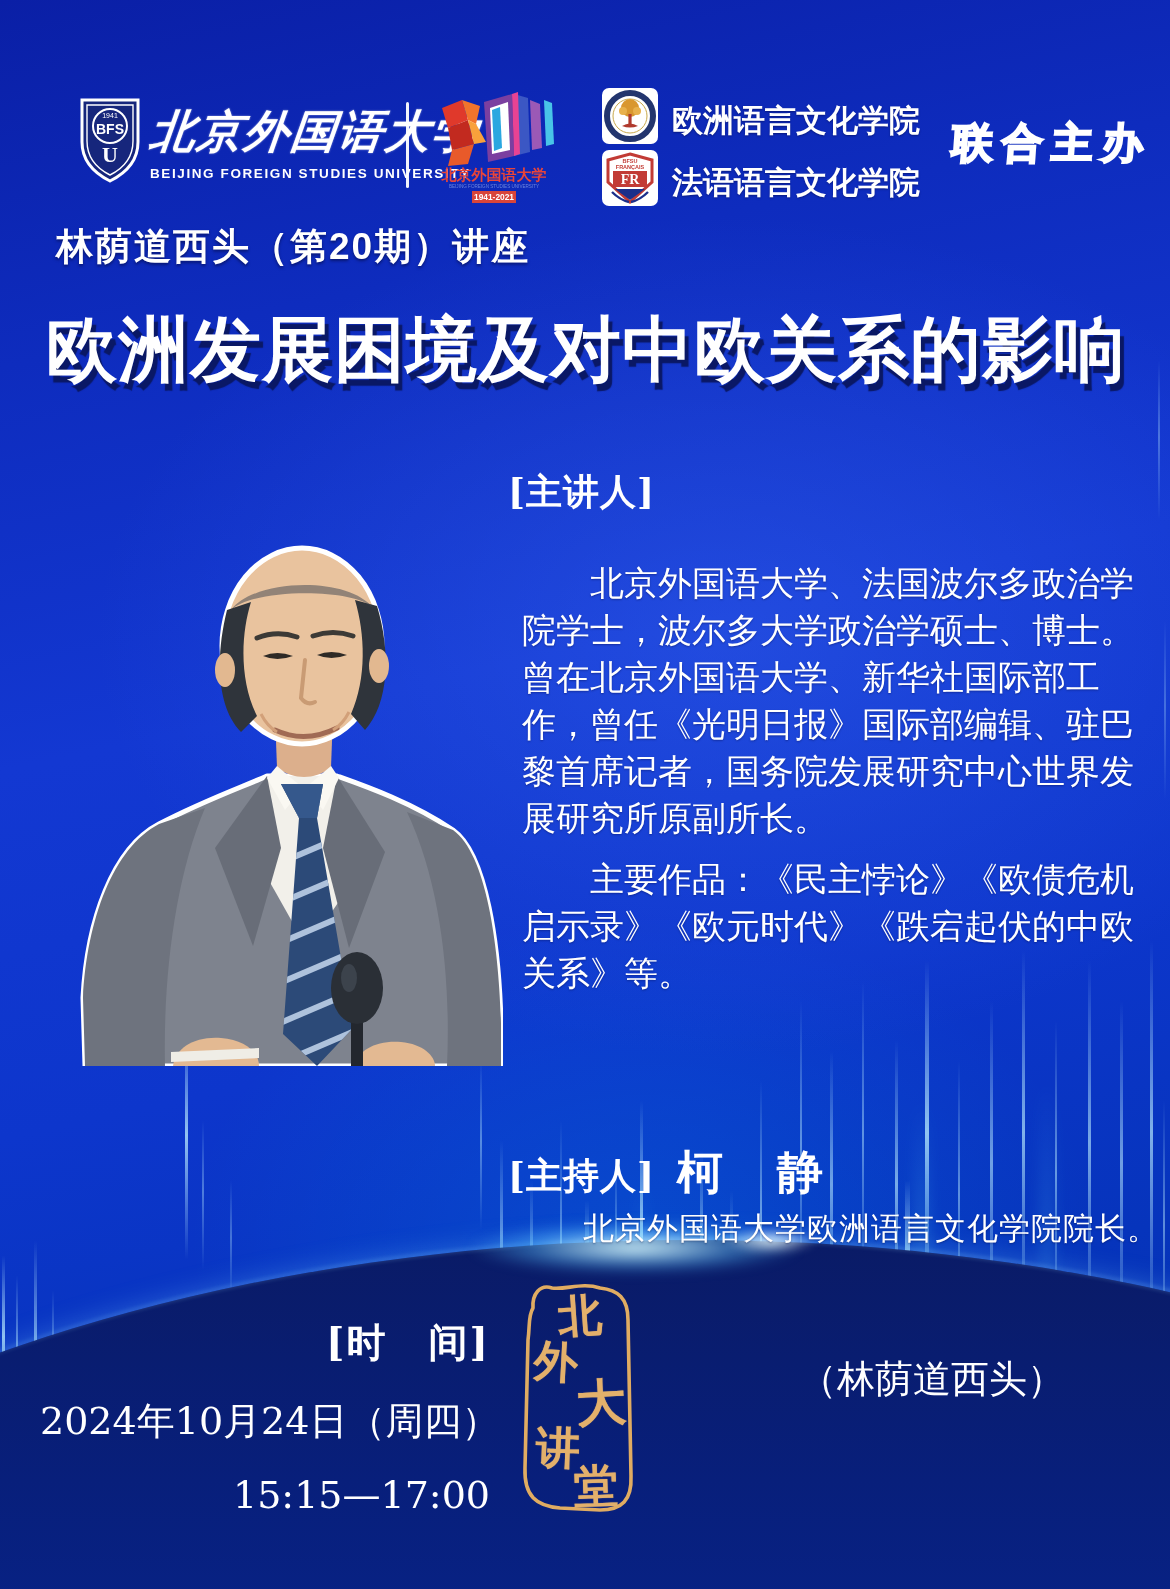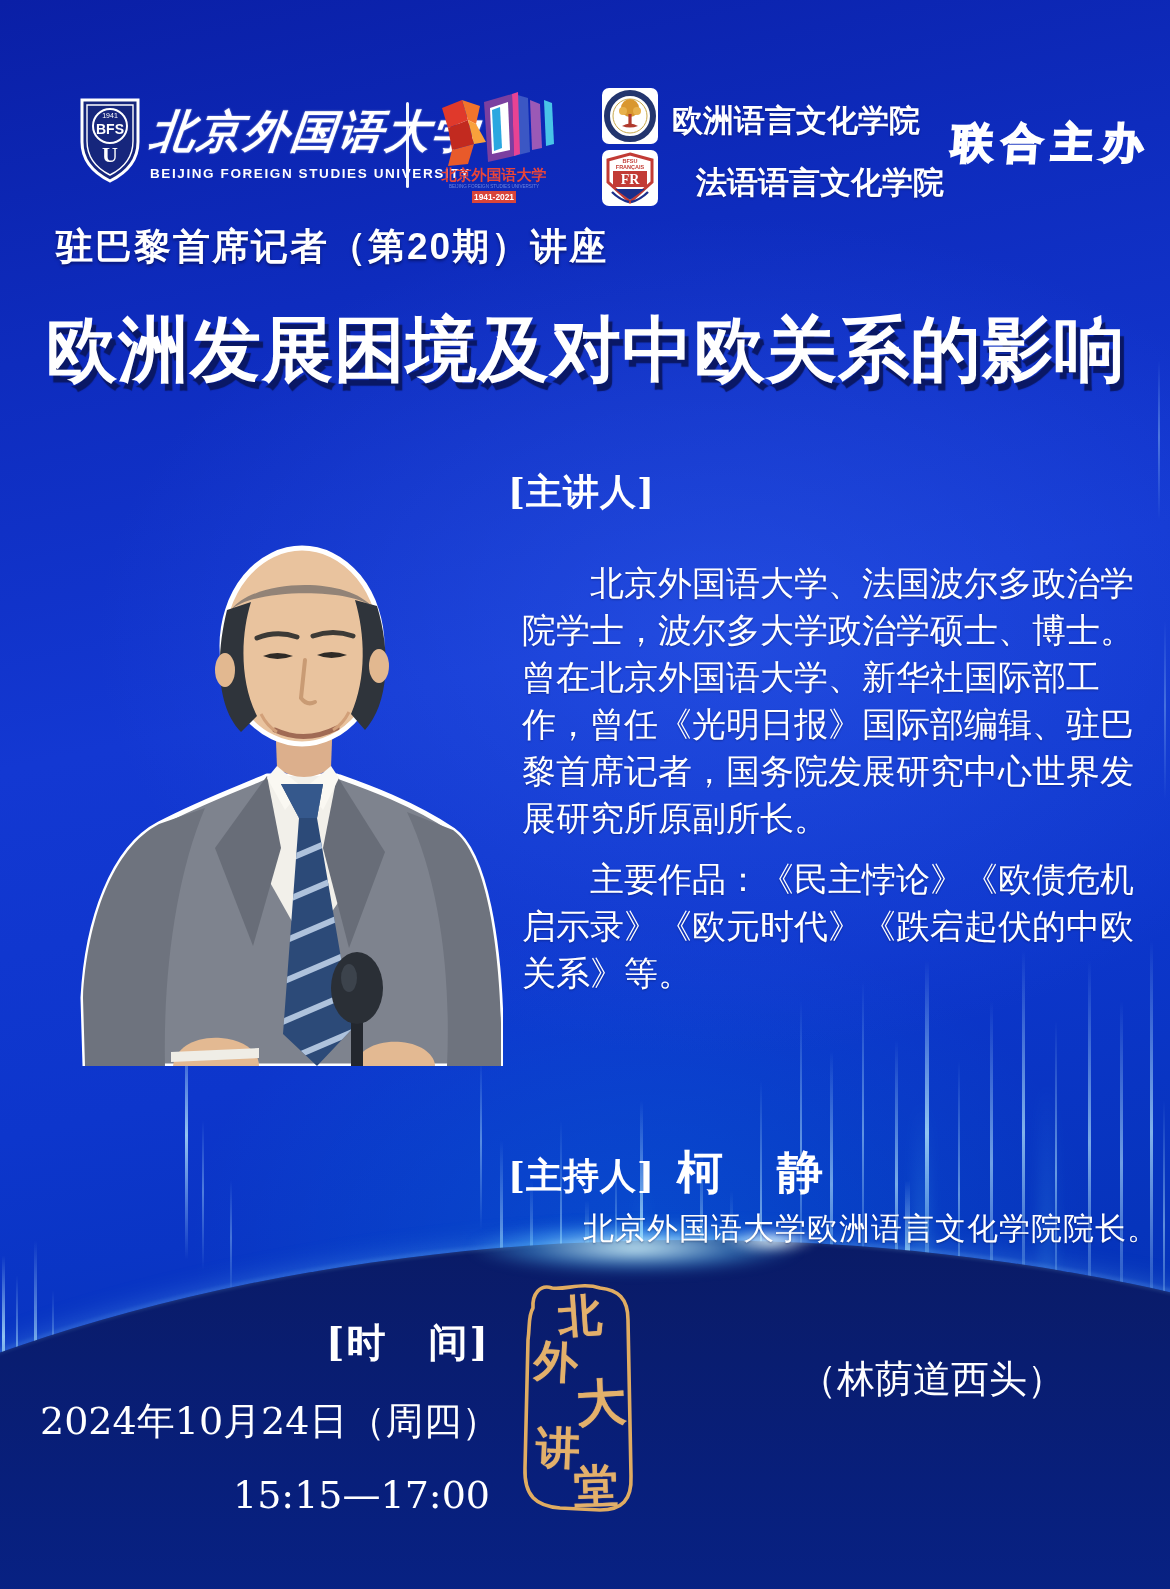--- a/index.html
+++ b/index.html
@@ -177,25 +177,25 @@
     <path d="M28 4 L50 10 L50 32 L28 52 L6 32 L6 10 Z" fill="#ffffff" stroke="#C23B35" stroke-width="3"></path>
     <text x="28" y="13" font-size="5.5" font-weight="bold" fill="#C23B35" text-anchor="middle" font-family="Liberation Sans,sans-serif">BFSU</text>
     <text x="28" y="19" font-size="5.5" font-weight="bold" fill="#C23B35" text-anchor="middle" font-family="Liberation Sans,sans-serif">FRANÇAIS</text>
     <rect x="11" y="21" width="34" height="16" fill="#C23B35"></rect>
     <text x="28" y="34" font-size="14" font-weight="bold" fill="#ffffff" text-anchor="middle" font-family="Liberation Serif,serif">FR</text>
     <path d="M13 39 L43 39 L28 50 Z" fill="#1B2F8A"></path>
     <path d="M10 42 Q18 50 27 52" fill="none" stroke="#1B2F8A" stroke-width="2.4"></path>
     <path d="M46 42 Q38 50 29 52" fill="none" stroke="#1B2F8A" stroke-width="2.4"></path>
   </svg>
 </div>
-<div class="hdr-el college-name" style="left:696px;top:162px;">法语语言文化学院</div>
+<div class="hdr-el college-name" style="left:672px;top:162px;">法语语言文化学院</div>
 
 <div class="hdr-el joint" style="left:952px;top:116px;">联合主办</div>
 
-<div class="series">驻巴黎首席记者（第20期）讲座</div>
+<div class="series">林荫道西头（第20期）讲座</div>
 <div class="main-title">欧洲发展困境及对中欧关系的影响</div>
 
 <div class="photo-wrap">
   <svg width="448" height="548" viewBox="0 0 448 548">
     <defs>
       <clipPath id="tieclip">
         <path d="M226 266 L268 266 L262 300 L298 510 L262 548 L228 516 L244 300 Z"></path>
       </clipPath>
     </defs>
 

